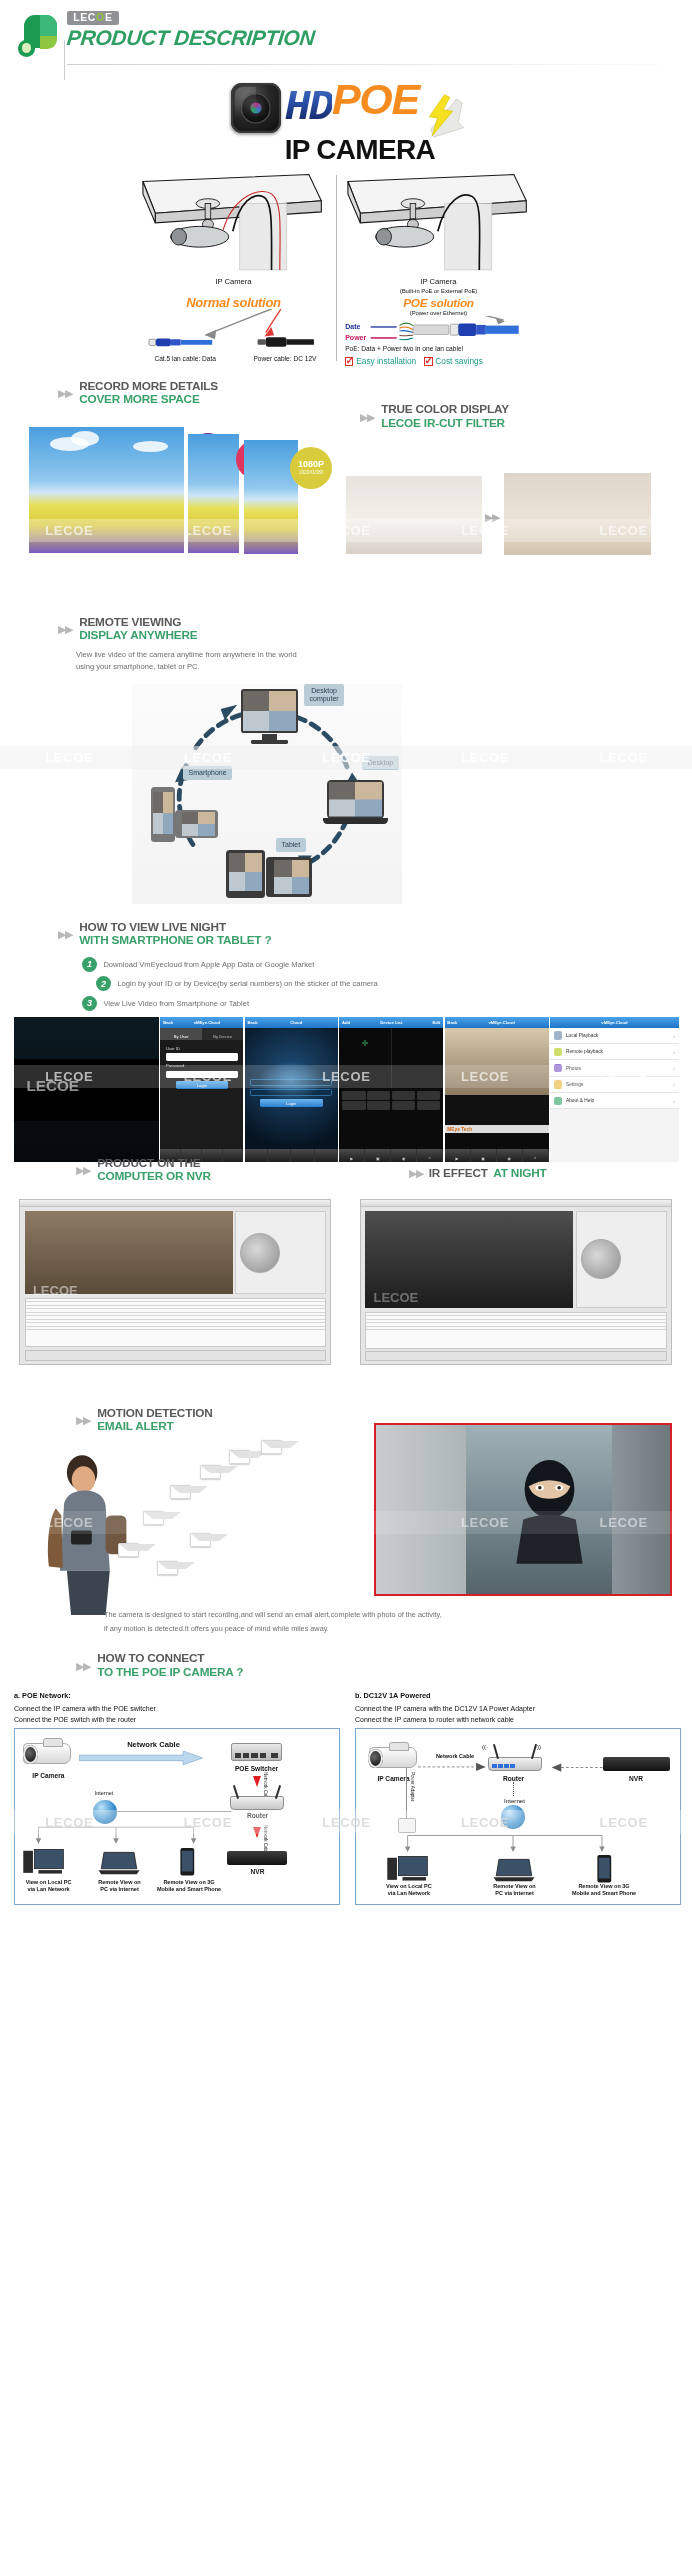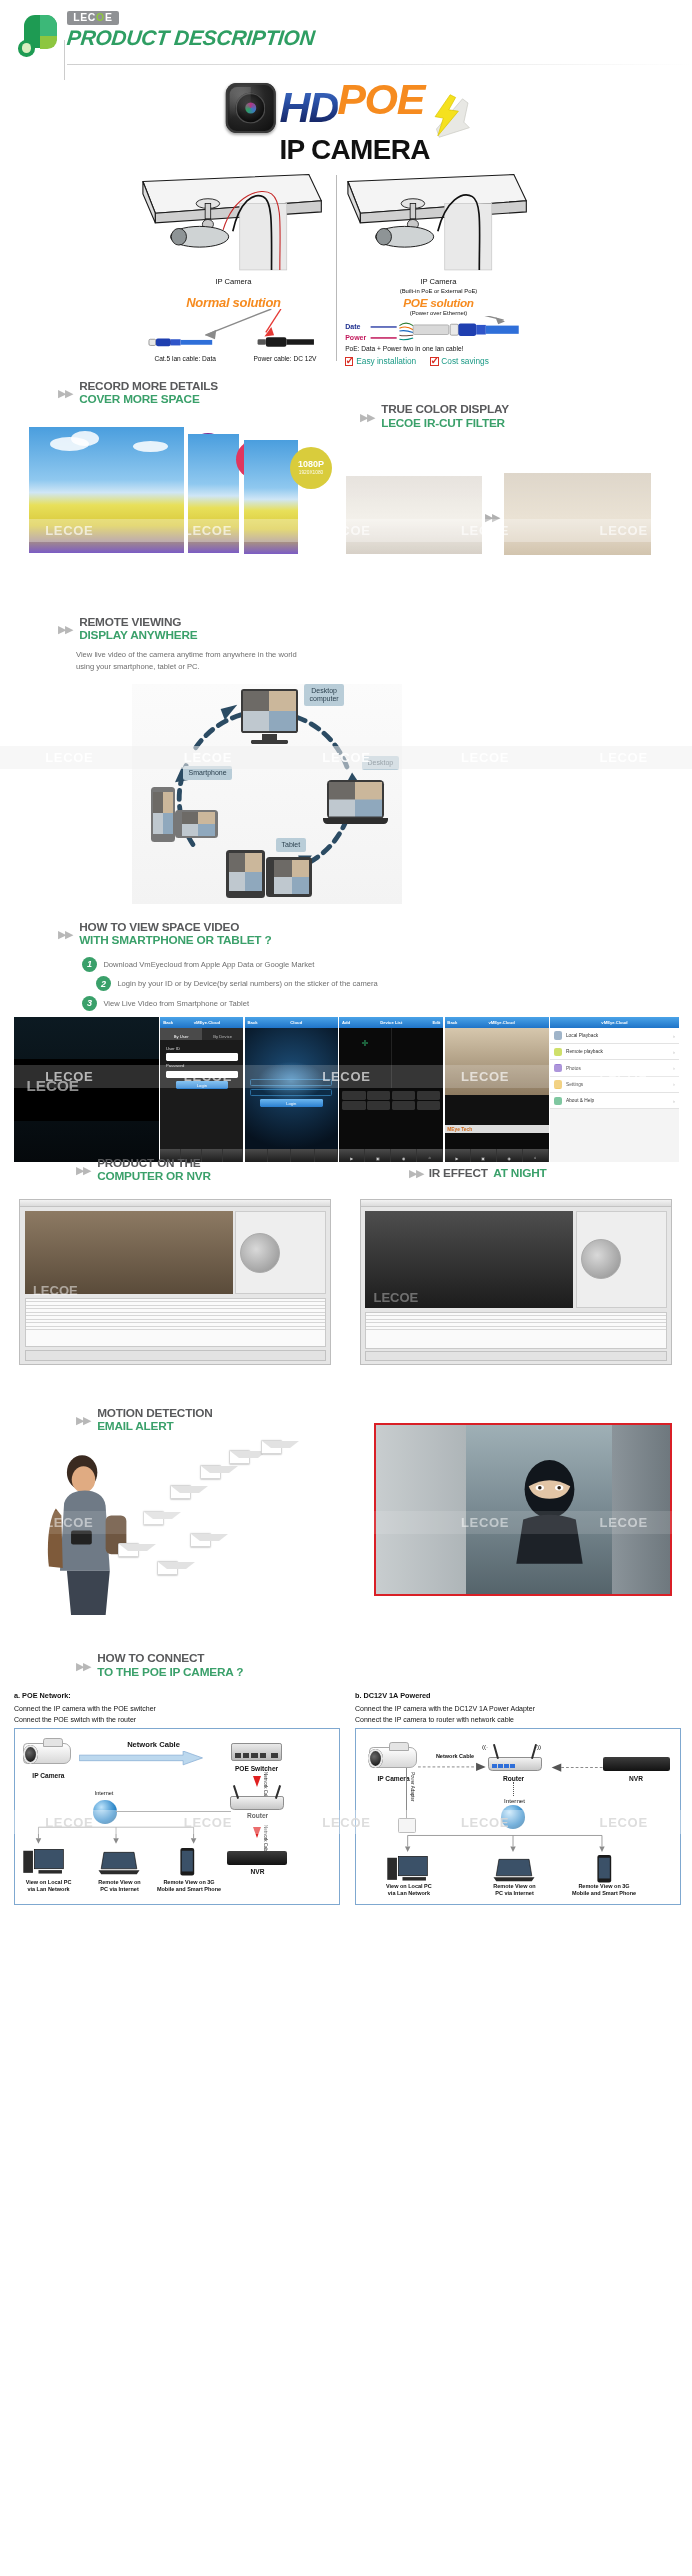--- a/index.html
+++ b/index.html
@@ -86,20 +86,21 @@
     position: absolute; left: 4.2px; top: 3.5px; width: 21px; height: 35px;
     background: linear-gradient(150deg, rgba(255,255,255,.22), rgba(255,255,255,0) 70%);
     border-radius: 9.7px 0 28px 0;
   }
   .hd-text {
     font-size: 43px; font-weight: bold; font-style: italic;
     letter-spacing: -2.1px; line-height: 1;
     background: linear-gradient(180deg, #4f7fd0 0%, #2a51a8 45%, #101a54 100%);
     -webkit-background-clip: text; background-clip: text; color: transparent;
     padding: 8.3px 0 0 0;
+    font-family: Liberation Mono, monospace;
   }
   .poe-text {
     font-size: 43px; font-weight: bold; font-style: italic;
     color: #f68b1f; letter-spacing: -1.4px; line-height: 1; padding-top: 0;
   }
   .ipcam-text {
     font-size: 28px; font-weight: bold; color: #111;
     letter-spacing: -0.7px; line-height: 1;
   }
   .title-stack { display: flex; flex-direction: column; }
@@ -129,21 +130,21 @@
     position: absolute; width: 100%; text-align: center;
     font-size: 13px; font-weight: bold; font-style: italic;
     color: #f68b1f; letter-spacing: -0.3px;
   }
   .sol-word.small { font-size: 11.8px; }
   .cable-cap { position: absolute; font-size: 6.6px; color: #111; text-align: center; }
   .legend-line { position: absolute; font-size: 7px; font-weight: bold; }
   .legend-line.date { color: #1d2f8f; }
   .legend-line.power { color: #c2185b; }
   .poe-line { position: absolute; font-size: 6.6px; color: #111; }
-  .checks { position: absolute; display: flex; gap: 14px; }
+  .checks { position: absolute; display: flex; gap: 8px; }
   .chk {
     display: flex; align-items: center; gap: 2.8px;
     font-size: 8.3px; color: #1b9a86; font-weight: normal;
   }
   .chk .box {
     width: 8.3px; height: 8.3px; border: 1px solid #d93025; position: relative;
   }
   .chk .box::after {
     content: "✓"; position: absolute; left: -0.7px; top: -4.2px;
     color: #d93025; font-size: 10.4px; font-weight: bold;
@@ -586,21 +587,21 @@
       <span style="color:rgba(255,255,255,.9);">LECOE</span>
         <span style="color:rgba(255,255,255,.9);">LECOE</span>
       <span style="color:rgba(255,255,255,.9);">LECOE</span>
     </div>
   </div>
 
   <div style="position:relative;height:229px;margin-top:14px;">
     <div class="sec-head" style="position:absolute;left:58px;top:0;">
       <span class="arrows">▶▶</span>
       <div>
-        <div class="sec-l1">HOW TO VIEW SPACE VIDEO</div>
+        <div class="sec-l1">HOW TO VIEW LIVE NIGHT</div>
         <div class="sec-l2">WITH SMARTPHONE OR TABLET ?</div>
       </div>
     </div>
 
     <div style="position:absolute;left:82px;top:36px;">
       <div class="step">
         <div class="num">1</div>
         <div class="txt">Download VmEyecloud from Apple App Data or Google Market</div>
       </div>
       <div class="step" style="margin-left:14px;">
@@ -843,20 +844,24 @@
           <ellipse cx="46" cy="50" rx="6" ry="4" fill="#fff"></ellipse>
             <circle cx="46" cy="50" r="2.6" fill="#2c2015"></circle>
           <ellipse cx="74" cy="50" rx="6" ry="4" fill="#fff"></ellipse>
             <circle cx="74" cy="50" r="2.6" fill="#2c2015"></circle>
           <path d="M22 96 q38 -14 76 0 l10 64 H12 Z" fill="#1d2228"></path>
         </svg>
       </div>
       <div style="position:absolute;left:236px;top:0;width:62px;height:100%;background:linear-gradient(90deg,#8b949a,#6c767c);"></div>
     </div>
 
+    <div style="position:absolute;left:104px;top:201px;font-size:7.3px;color:#6e6e6e;line-height:1.9;">
+      <div>The camera is designed to start recording,and will send an email alert,complete with photo of the activity,</div>
+      <div>if any motion is detected.It offers you peace of mind while miles away.</div>
+    </div>
 
     <div class="wm-band" style="top:104px;background:rgba(255,255,255,.12);">
       <span style="color:rgba(255,255,255,.5);">LECOE</span>
         <span style="color:rgba(255,255,255,.5);">LECOE</span>
       <span style="color:rgba(255,255,255,.5);">LECOE</span>
         <span style="color:rgba(255,255,255,.5);">LECOE</span>
       <span style="color:rgba(255,255,255,.5);">LECOE</span>
     </div>
   </div>
 

